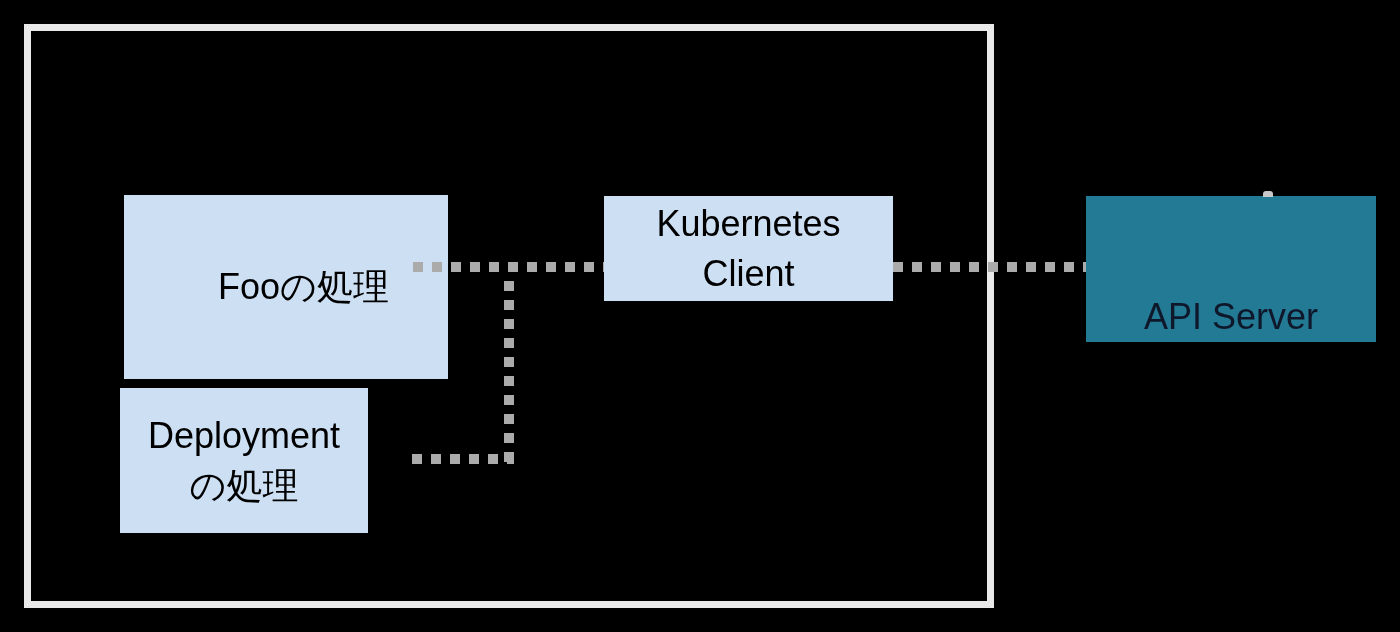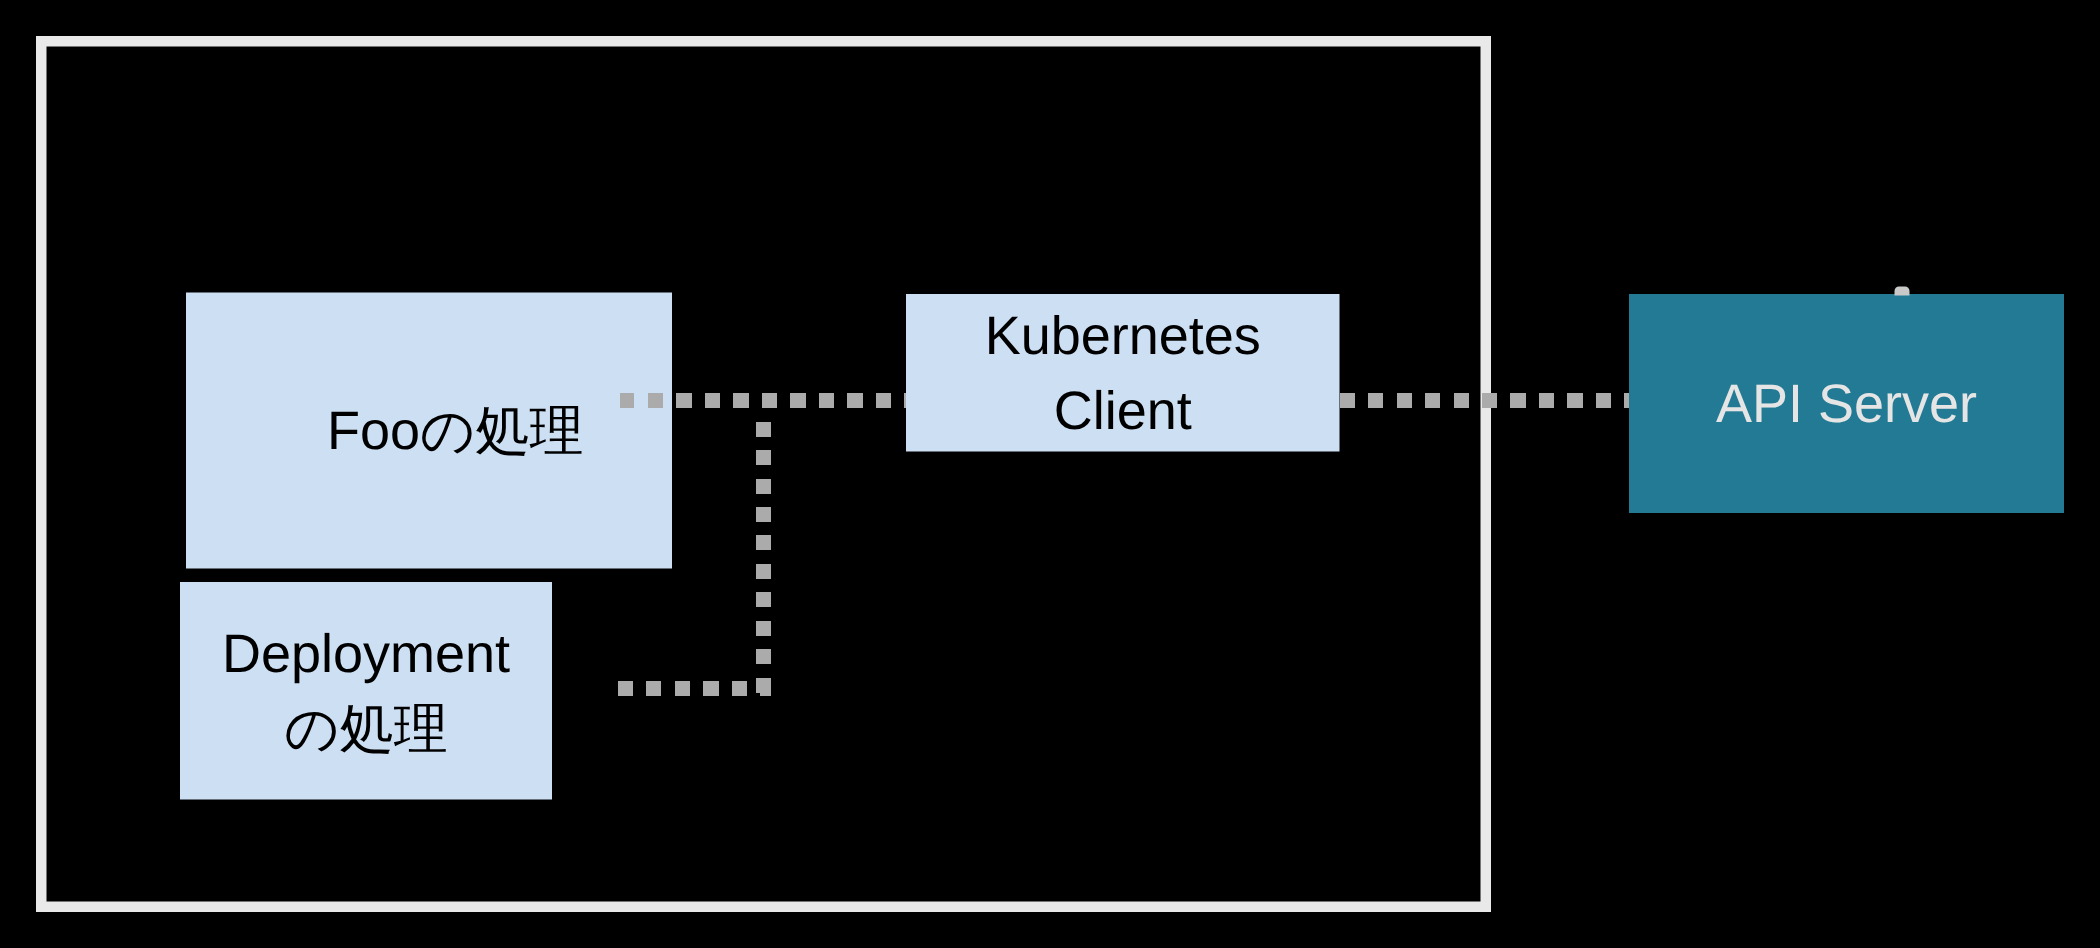--- a/index.html
+++ b/index.html
@@ -30,21 +30,21 @@
     display: flex;
     align-items: center;
     justify-content: center;
     text-align: center;
     font-size: 36px;
     line-height: 50px;
     white-space: pre-line;
     color: #000000;
   }
   .node-blue { background: #cddff3; }
-  .node-teal { background: #237a94; color: #e5e5e5; }
+  .node-teal { background: #237a94; color: #0f172a; align-items: flex-end; }
 
   .node-foo        { left: 124px;  top: 195px; width: 289px; height: 184px; padding-left: 35px; }
   .node-deployment { left: 120px;  top: 388px; width: 248px; height: 145px; }
   .node-k8s        { left: 604px;  top: 196px; width: 289px; height: 105px; }
   .node-api        { left: 1086px; top: 196px; width: 290px; height: 146px; }
 
   .dot-h {
     position: absolute;
     height: 10px;
     background: repeating-linear-gradient(90deg, #ababab 0 10px, transparent 10px 19px);

